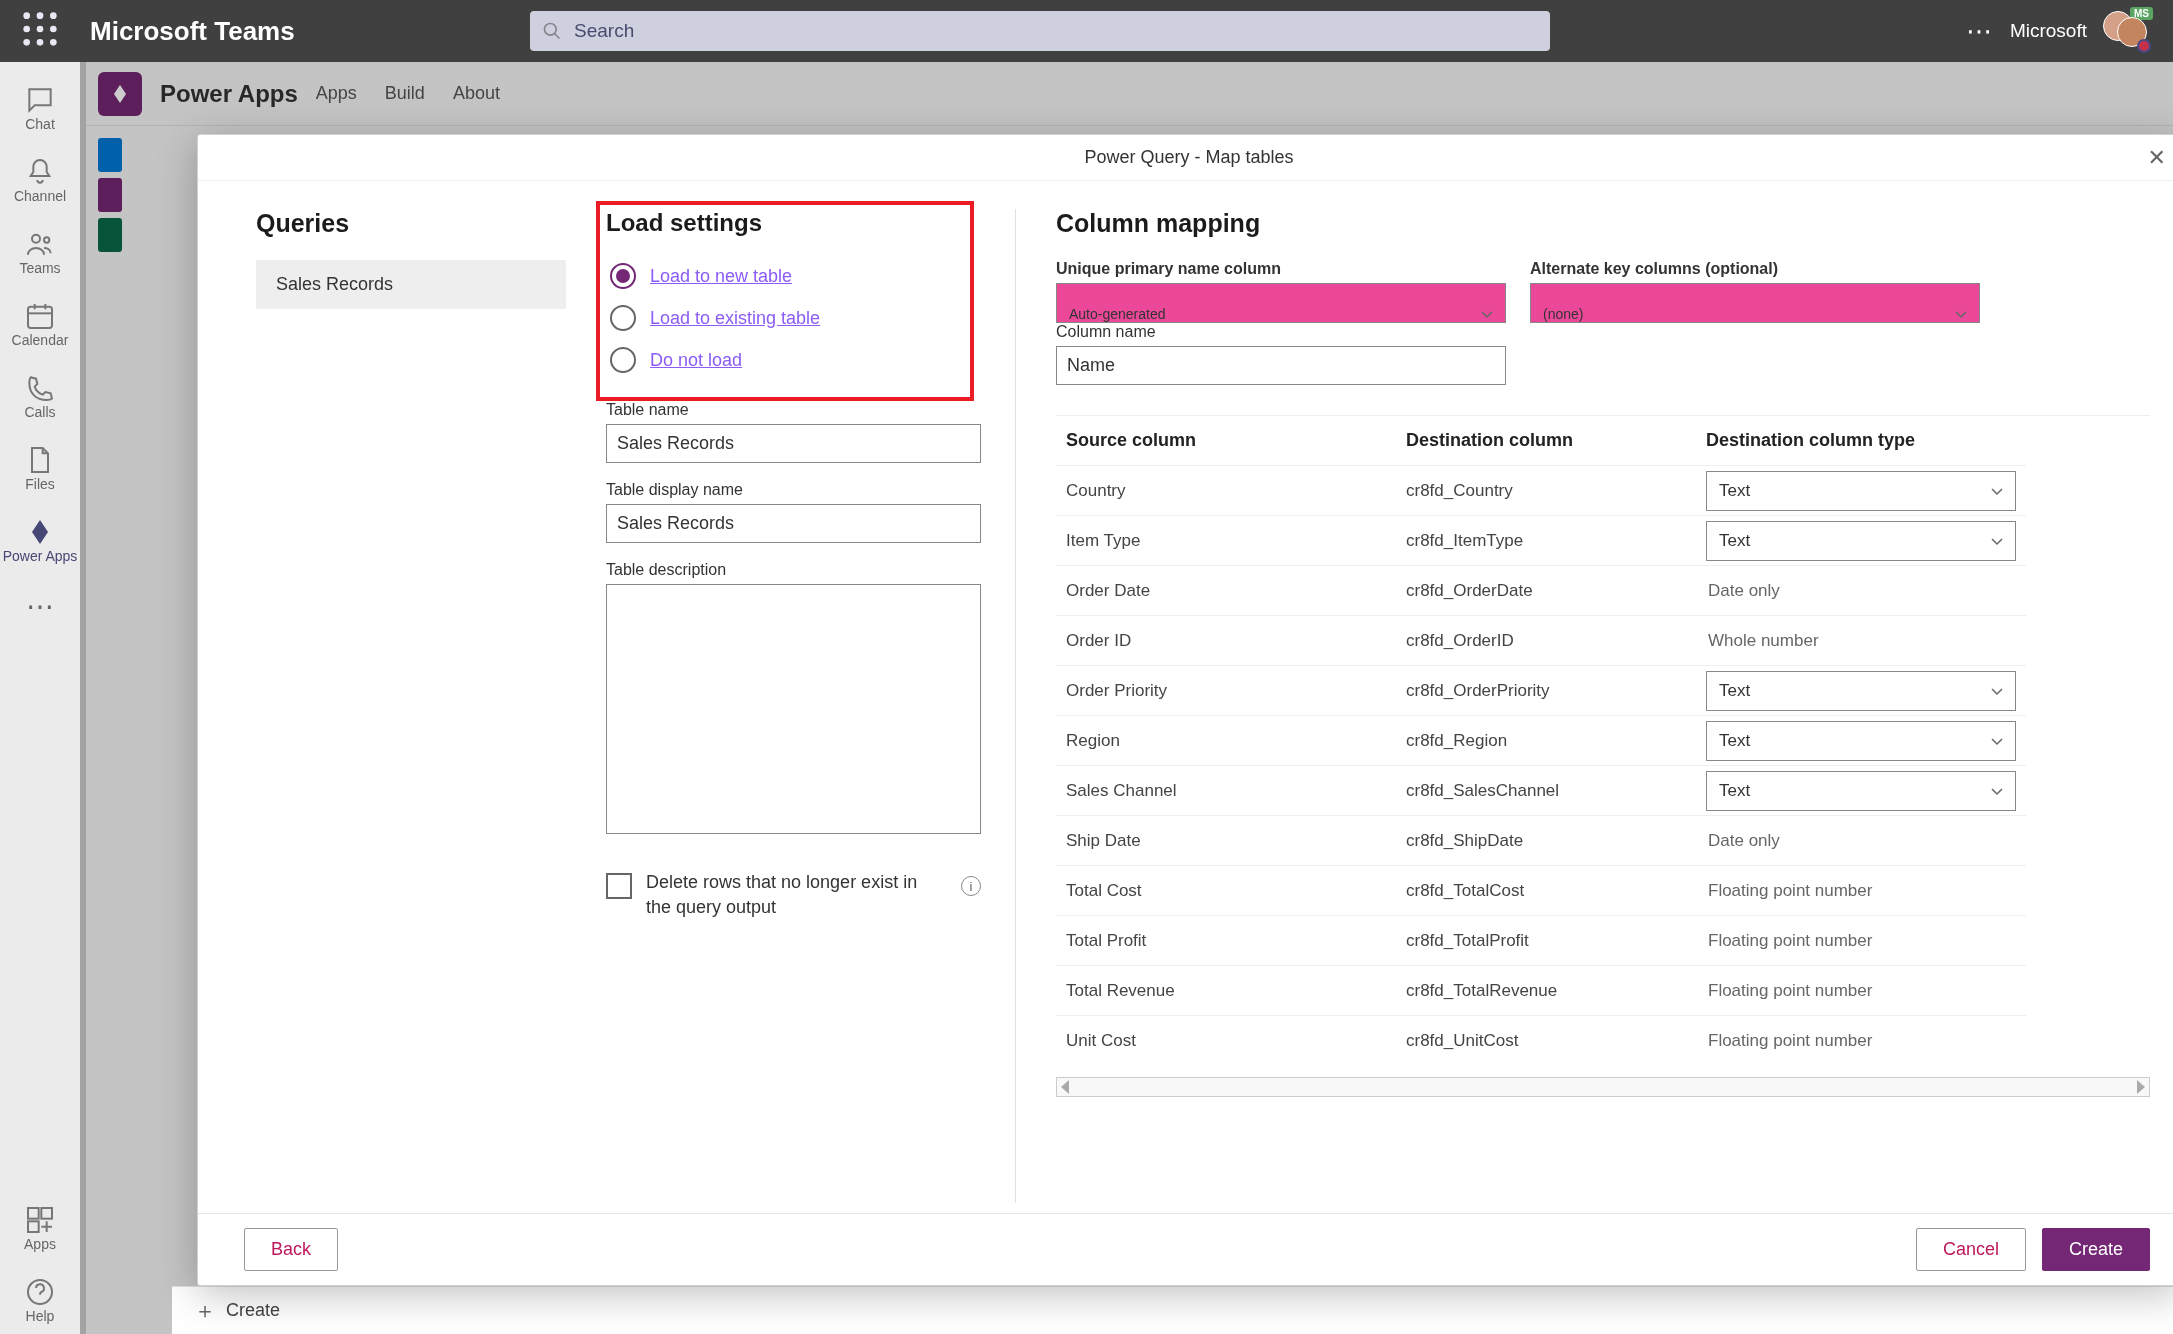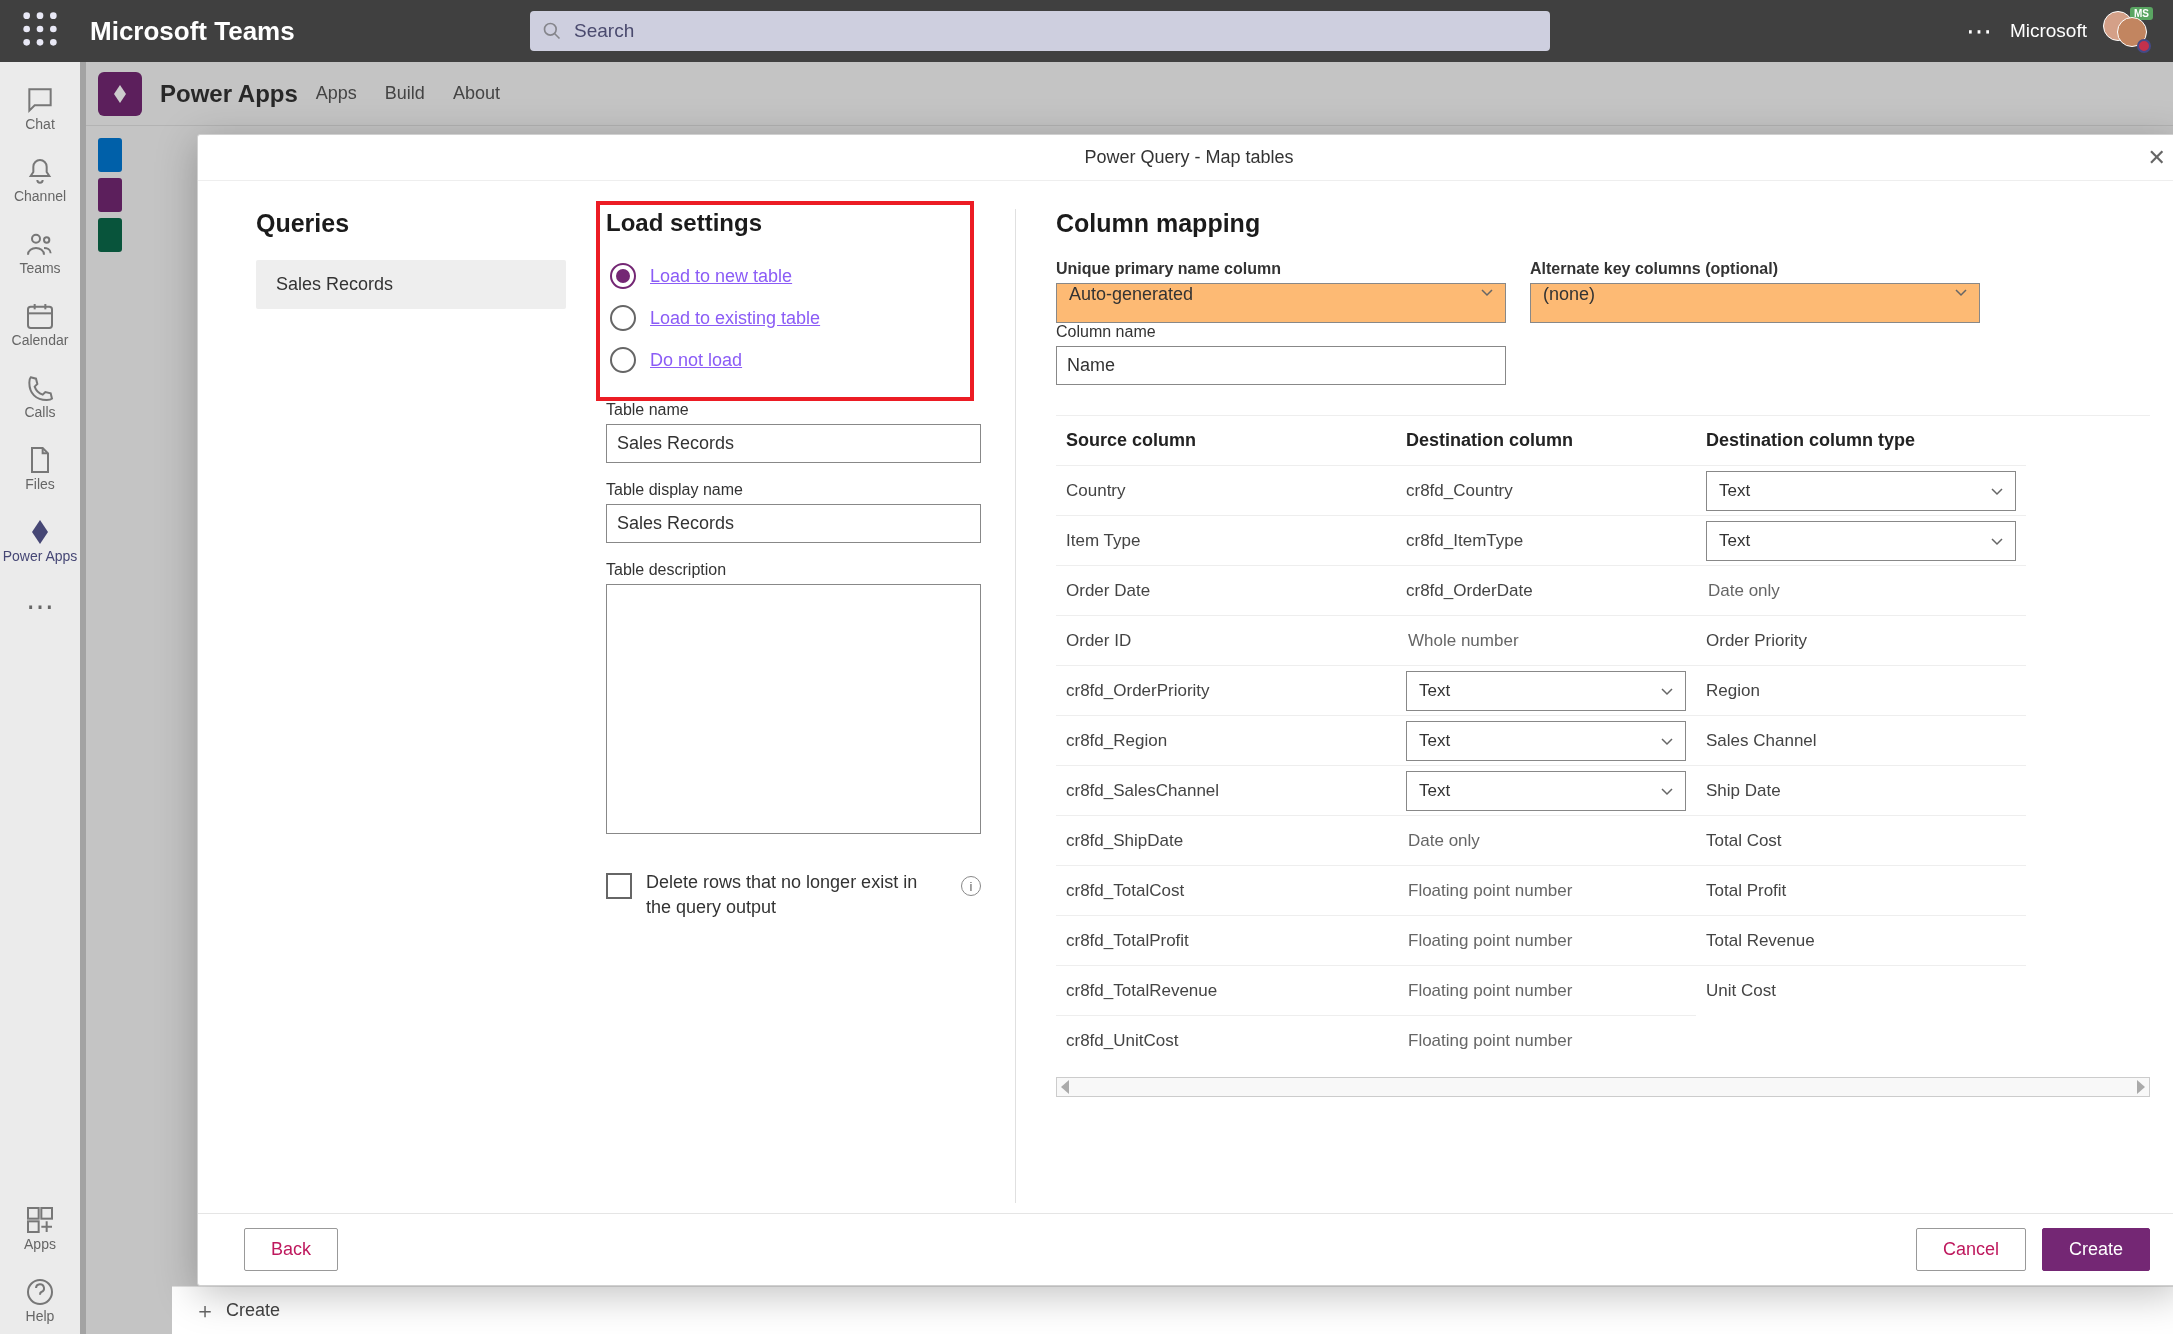--- a/index.html
+++ b/index.html
@@ -69,21 +69,21 @@
     .check-row { display: flex; align-items: flex-start; gap: 14px; margin-top: 36px; font-size: 18px; color: #333; }
     .check-box { width: 26px; height: 26px; border: 2px solid #666; flex-shrink: 0; margin-top: 3px; }
     .check-row span { line-height: 1.4; }
     .info-ico { width: 20px; height: 20px; border: 1.5px solid #888; border-radius: 50%; display:flex; align-items:center; justify-content:center; font-size:13px; color:#666; margin-left:6px; flex-shrink:0; margin-top:6px;}
 
     .mapping-col { flex: 1; overflow: hidden; display: flex; flex-direction: column; }
     .mapping-col h2 { font-size: 25px; font-weight: 700; margin-bottom: 22px; color:#1b1b1b;}
     .top-fields { display: flex; gap: 24px; }
     .fld { flex: 1; }
     .fld .field-label { margin-top: 0; font-weight: 600; }
-    .dropdown { position: relative; border: 1px solid #888; height: 40px; display: flex; align-items: flex-start; padding: 0 12px; font-size: 18px; color: #333; background:#fdba74;}
+    .dropdown { position: relative; border: 1px solid #888; height: 40px; display: flex; align-items: flex-end; padding: 0 12px; font-size: 14px; color: #333; background:#ec4899;}
     .dropdown svg { position: absolute; right: 10px; width: 16px; stroke: #666; }
 
     .map-table { margin-top: 30px; display: grid; grid-template-columns: 340px 300px 330px; border-top: 1px solid #eee; }
     .map-th { font-weight: 600; font-size: 18px; padding: 14px 10px; color: #222; }
     .map-cell { padding: 10px 10px; font-size: 17px; color: #444; border-top: 1px solid #eee; display:flex; align-items:center; height:50px;}
     .type-select { width: 100%; border: 1px solid #888; height: 40px; display: flex; align-items: center; padding: 0 12px; font-size: 17px; position: relative; color:#333; background:#fff;}
     .type-select svg { position: absolute; right: 10px; width: 16px; stroke: #666; }
     .type-static { color: #666; padding-left: 2px; }
 
     .hscroll { height: 20px; border: 1px solid #ccc; margin-top: 12px; position: relative; background: #f8f8f8; display:flex; align-items:center;}
@@ -335,20 +335,21 @@
                     <path d="M3 6l5 5 5-5" fill="none" stroke-width="1.5"></path>
                   </svg>
                 </div>
               </div>
               <div class="map-cell">Order Date</div>
               <div class="map-cell">cr8fd_OrderDate</div>
               <div class="map-cell">
                 <span class="type-static">Date only</span>
               </div>
               <div class="map-cell">Order ID</div>
+              <div class="map-cell">cr8fd_OrderID</div>
               <div class="map-cell">
                 <span class="type-static">Whole number</span>
               </div>
               <div class="map-cell">Order Priority</div>
               <div class="map-cell">cr8fd_OrderPriority</div>
               <div class="map-cell">
                 <div class="type-select">
                   <span>Text</span>
                   <svg viewBox="0 0 16 16">
                     <path d="M3 6l5 5 5-5" fill="none" stroke-width="1.5"></path>

